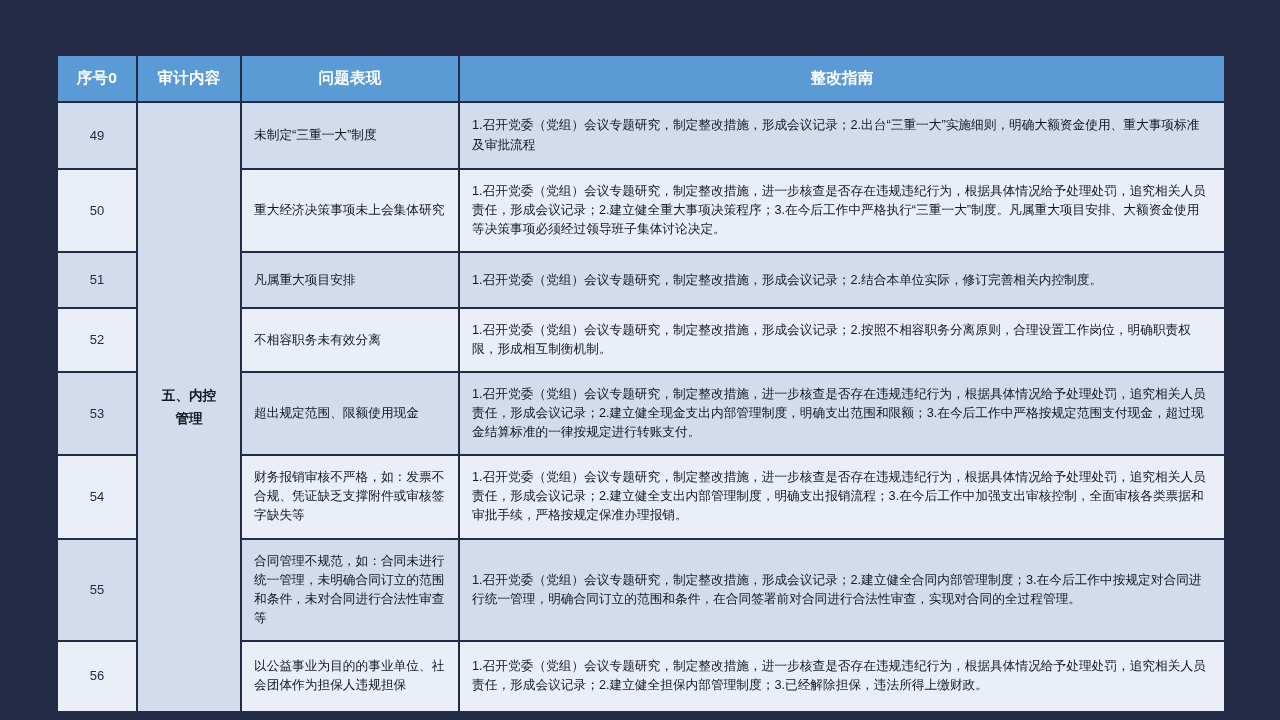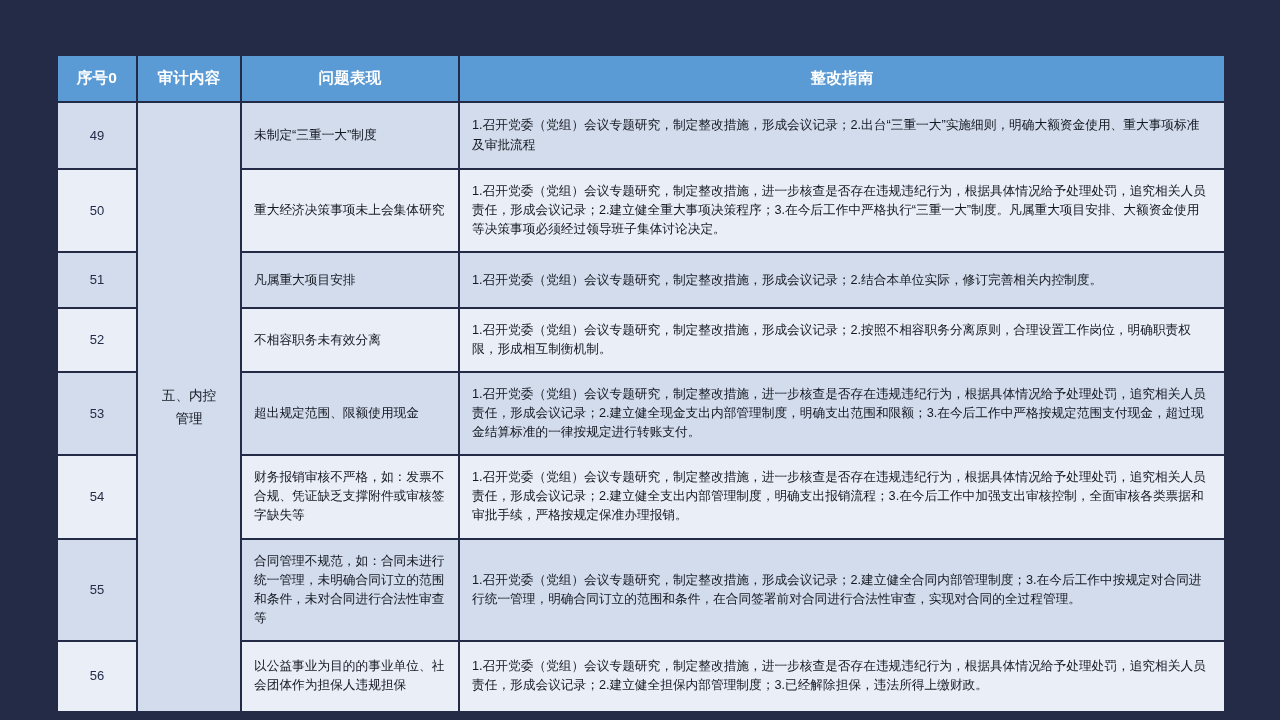--- a/index.html
+++ b/index.html
@@ -62,21 +62,21 @@
   tbody tr.even td { background: #eaeef7; }
 
   td.no {
     text-align: center;
     font-size: 13px;
     color: #232b47;
   }
   td.audit-merged {
     background: #d3dcec !important;
     text-align: center;
-    font-weight: normal;
+    font-weight: bold;
     font-size: 13.6px;
     color: #141822;
     line-height: 1.7;
   }
   td.prob {
     padding: 5px 9px;
     text-align: left;
   }
   td.prob.left-align {
     text-align: left;

